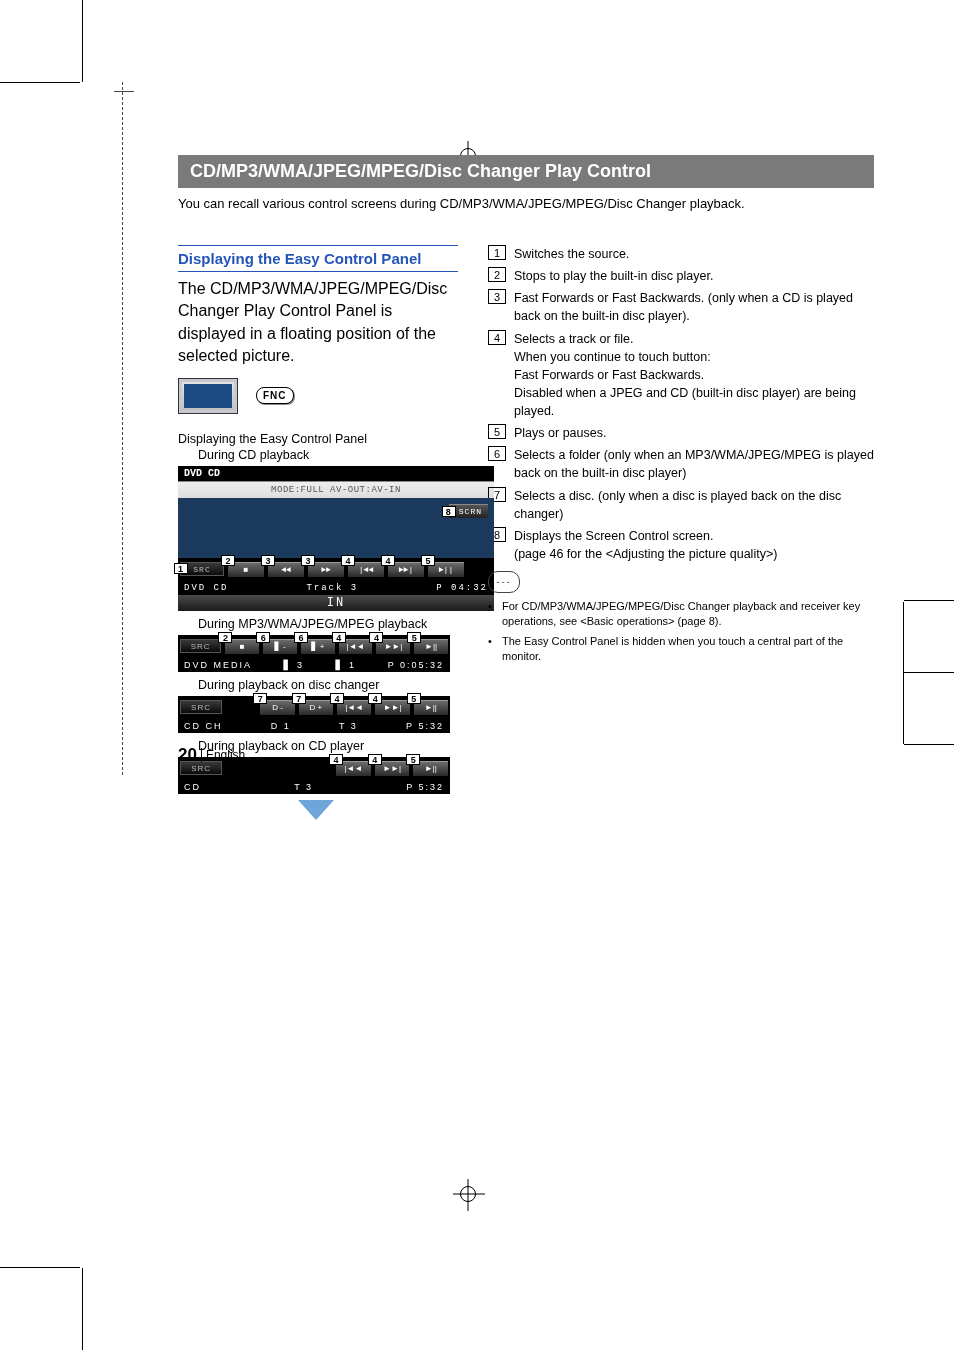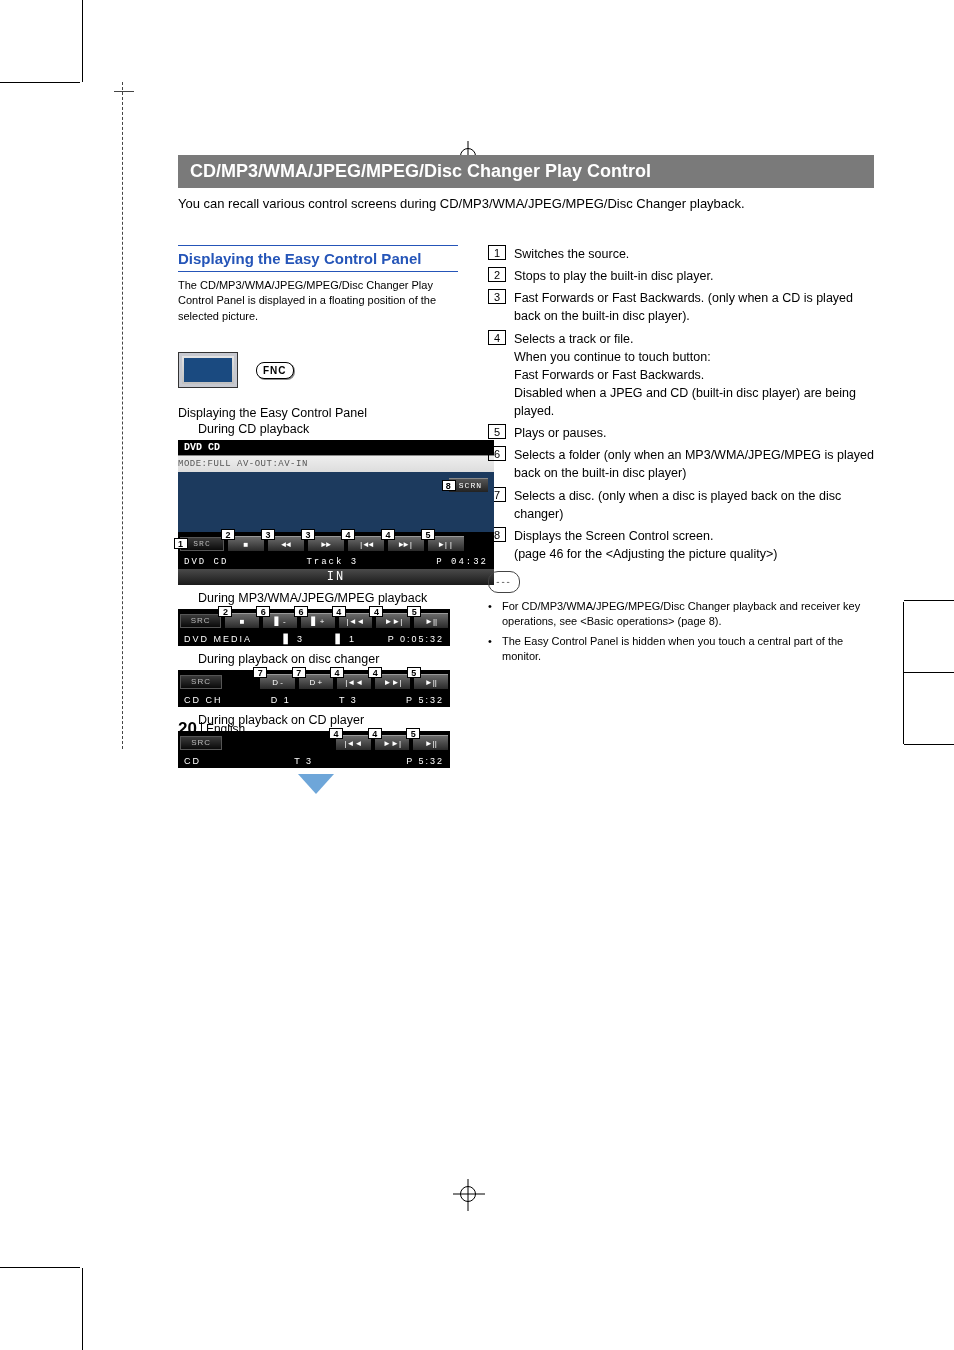--- a/index.html
+++ b/index.html
@@ -41,21 +41,21 @@
 
   .subhead {
     color: #2555b8;
     font-weight: bold;
     font-size: 15px;
     border-top: 1px solid #2555b8;
     border-bottom: 1px solid #2555b8;
     padding: 4px 0;
     margin-bottom: 6px;
   }
-  .lead { font-size: 11px; line-height: 1.4; margin-bottom: 28px; }
+  .lead { font-size: 16px; line-height: 1.4; margin-bottom: 10px; }
 
   .device-row { display:flex; align-items:center; gap:18px; margin-bottom:18px; }
   .device {
     width: 60px; height: 36px; border:1px solid #333;
     background: linear-gradient(#e8e8e8,#bcbcbc);
     box-shadow: inset 0 0 0 3px #c7c9d0;
     position:relative;
   }
   .device::after{content:"";position:absolute;inset:5px;background:#1a4a80;}
   .fnc-btn {
@@ -70,21 +70,21 @@
 
   .panel {
     width: 316px; background:#000; color:#fff;
     font-family: "Courier New", monospace;
     font-size: 10px;
     margin-bottom: 6px;
   }
   .panel-title { background:#000; color:#fff; font-weight:bold; padding:2px 6px; font-size:10px; }
   .panel-header {
     background: linear-gradient(#eee, #ddd); color:#555;
-    padding:3px 0; font-size:9px; letter-spacing:0.5px;
+    padding:3px 0; text-align:center; font-size:9px; letter-spacing:0.5px;
     border-top:1px solid #888;
   }
   .panel-screen { background:#1c3a5e; height:60px; position:relative; }
   .scrn-btn {
     position:absolute; right:6px; top:6px;
     background: linear-gradient(#555,#222); color:#fff;
     font-size:8px; padding:2px 6px 2px 10px; letter-spacing:1px;
     border-top:1px solid #888;
   }
   .tag {

